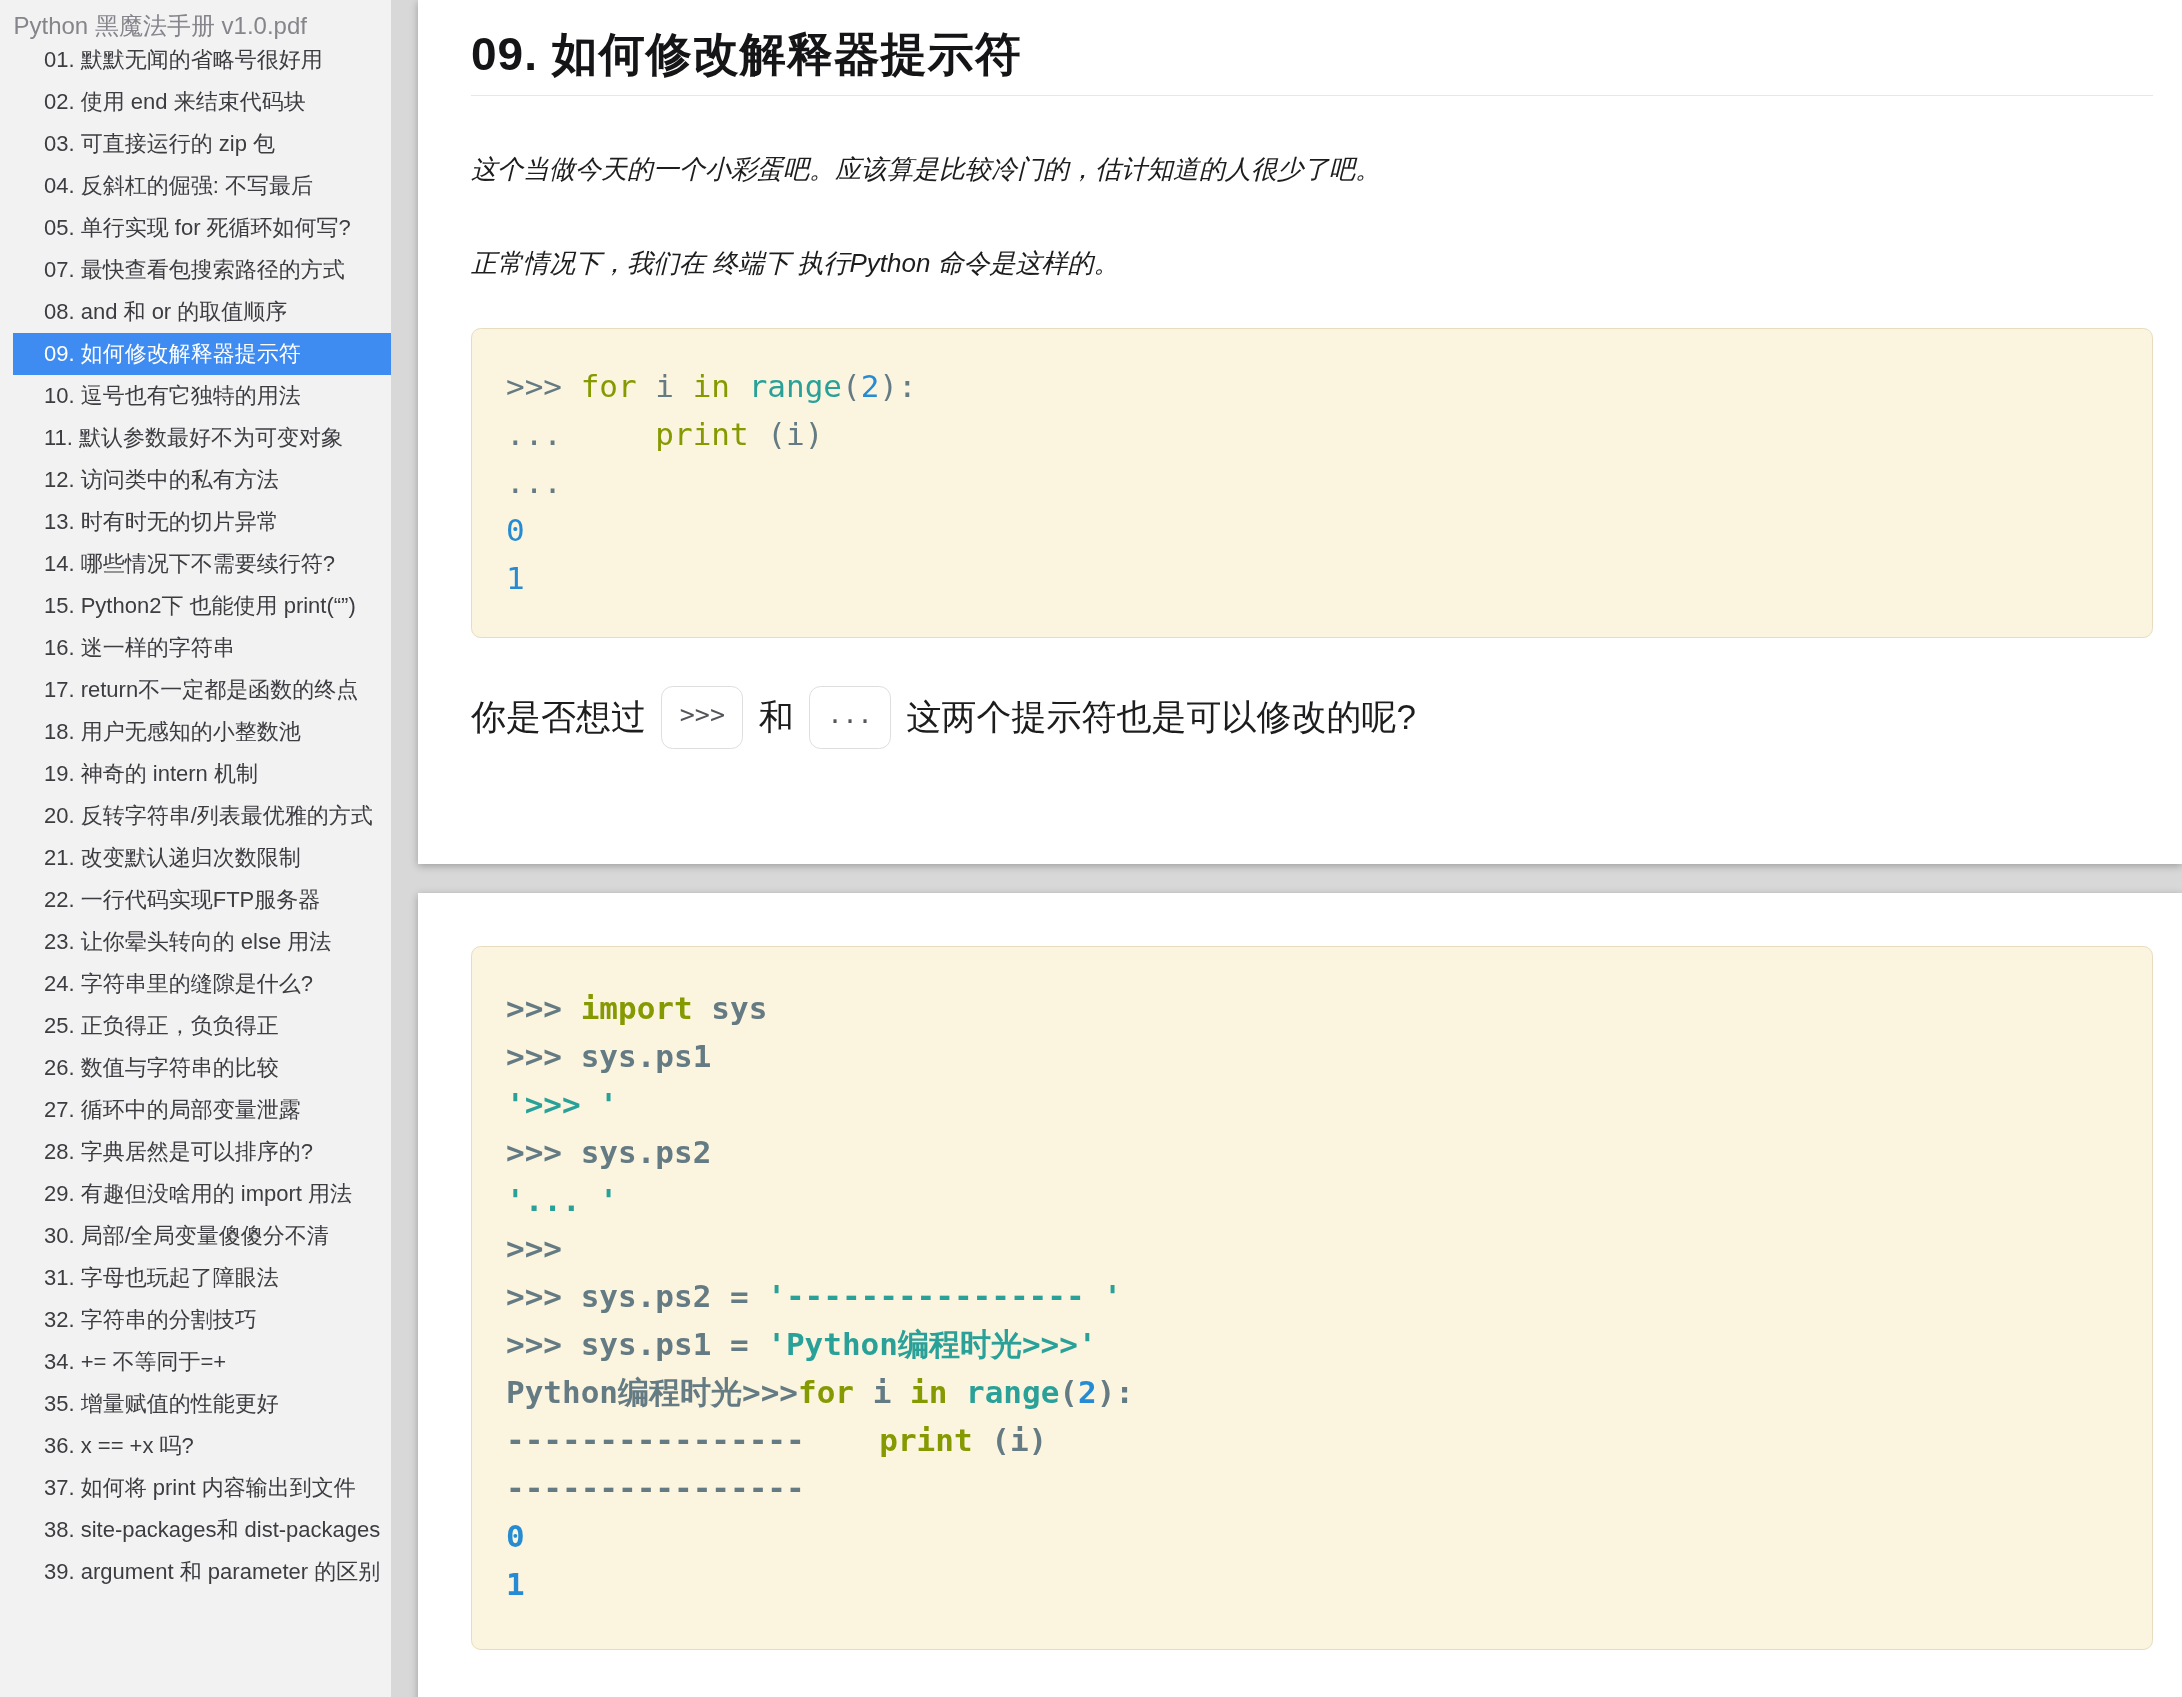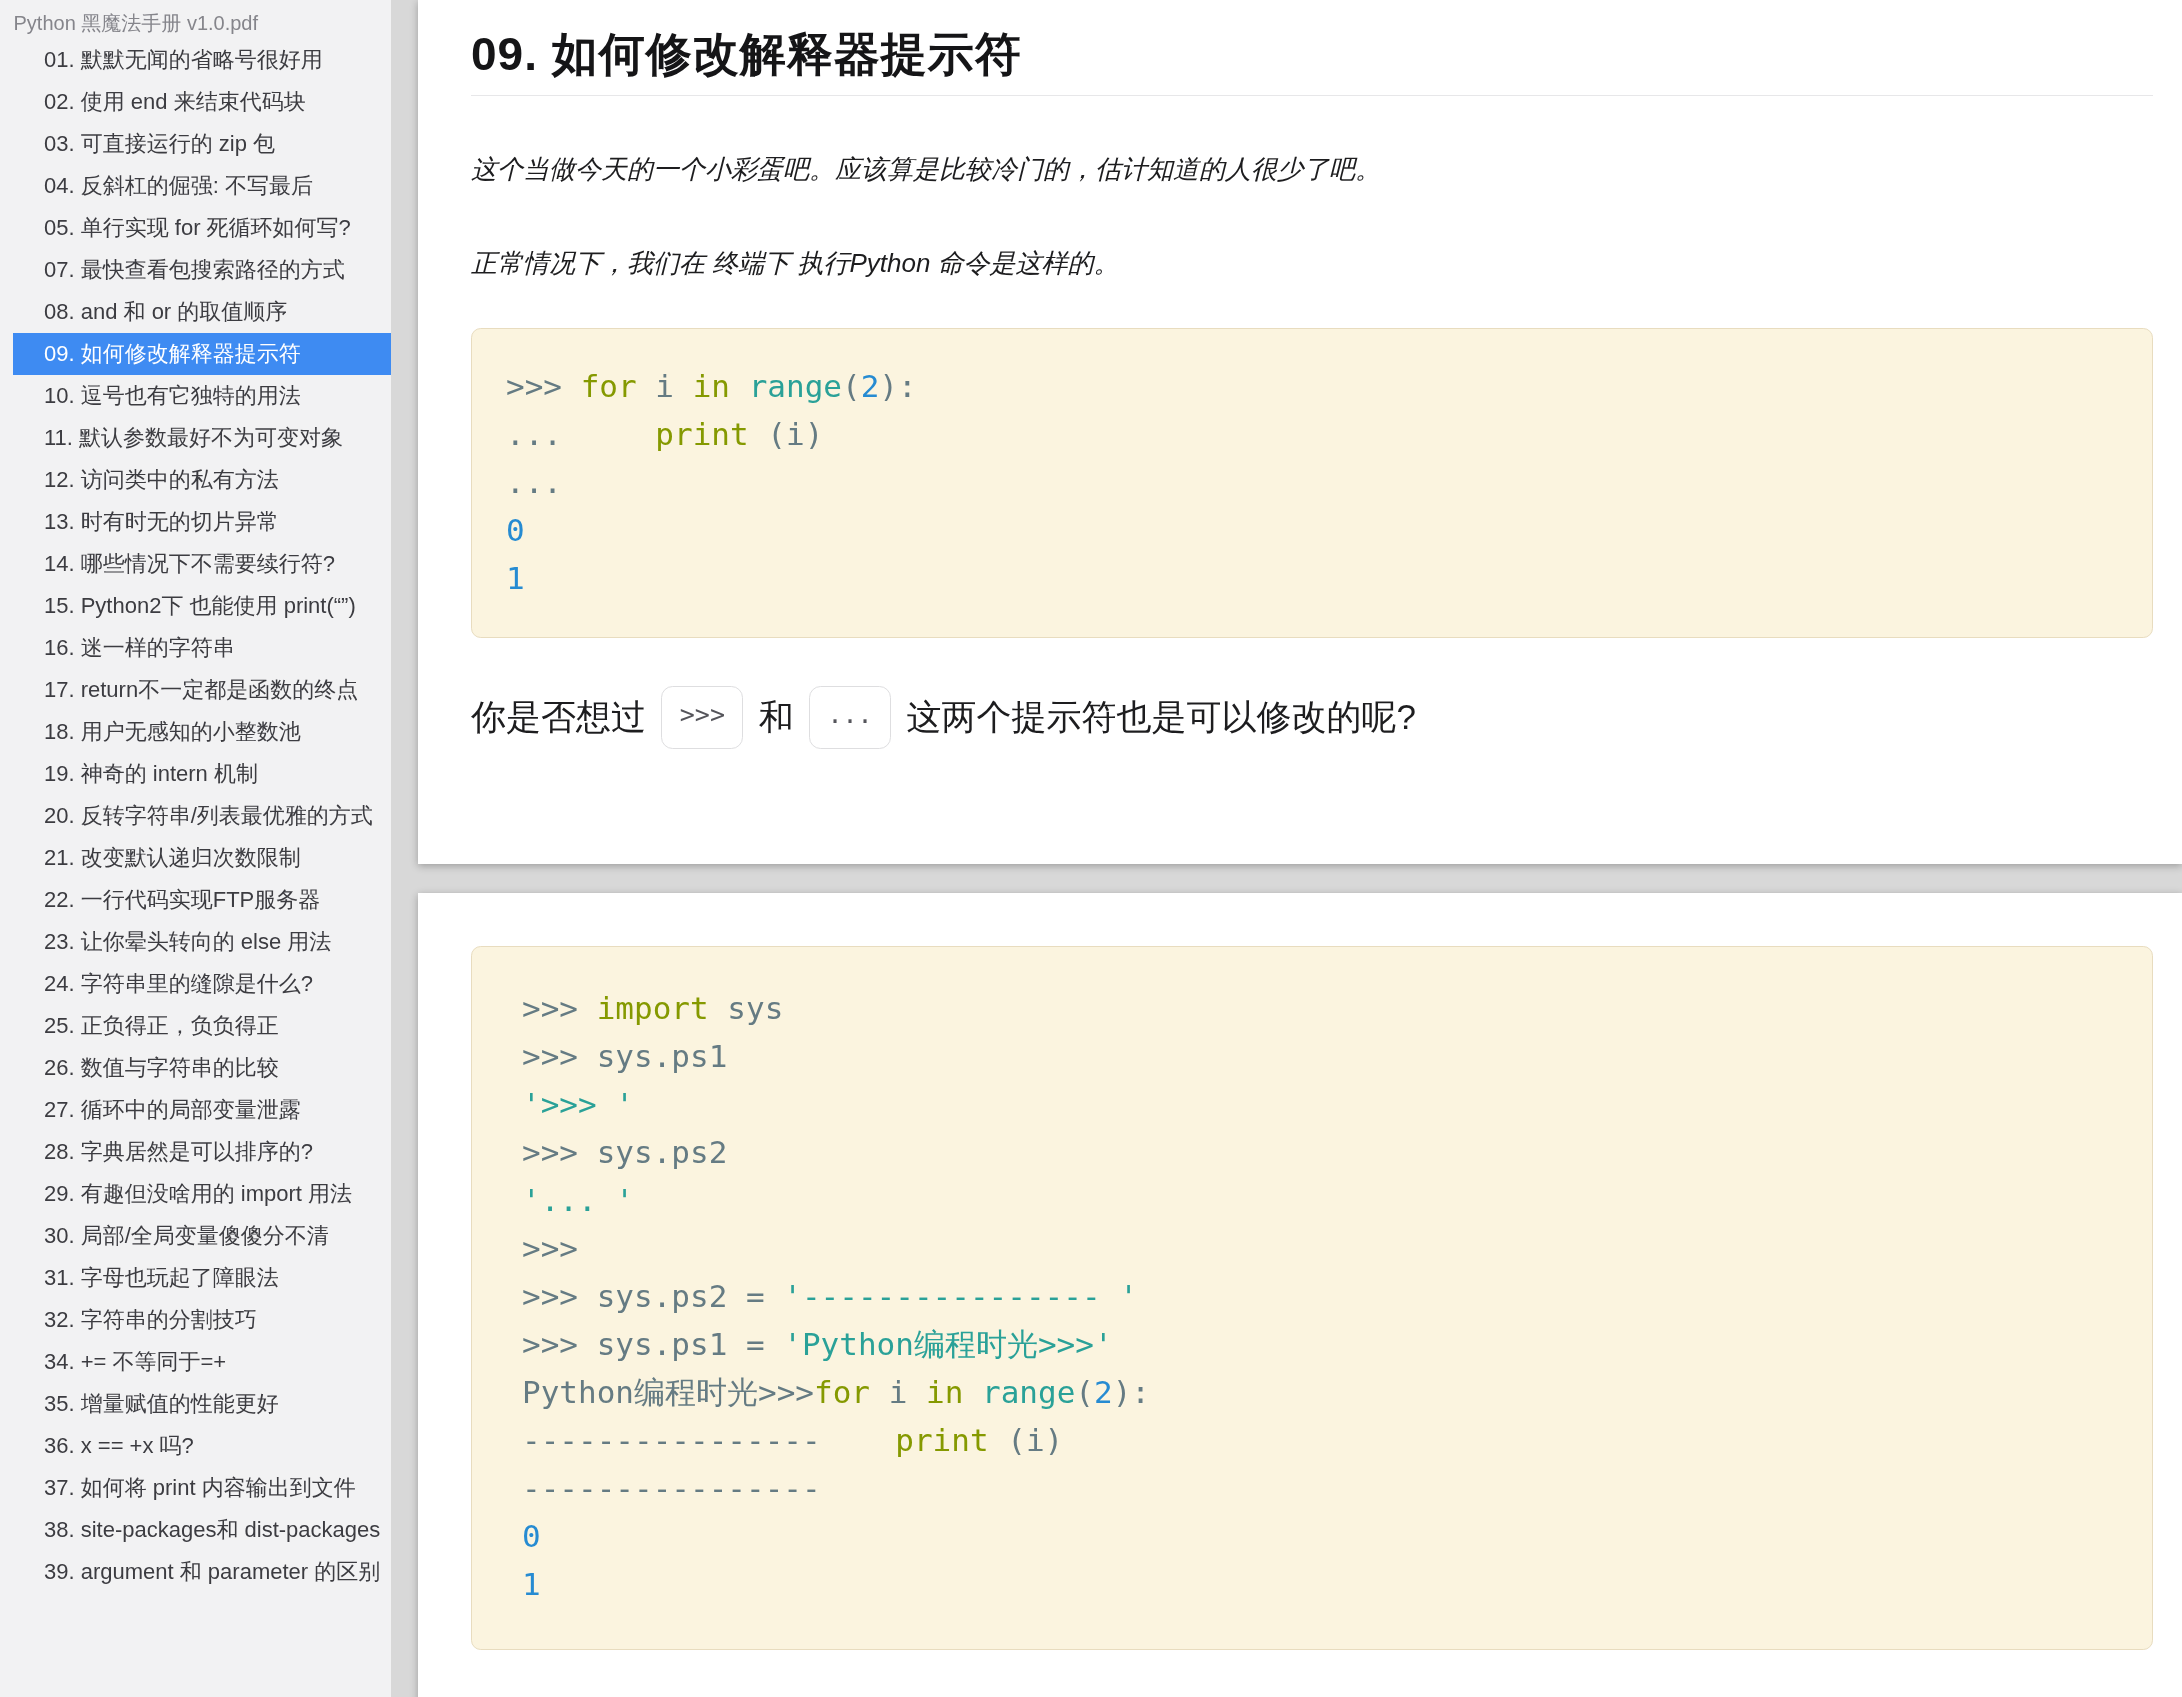--- a/index.html
+++ b/index.html
@@ -14,21 +14,21 @@
     width:2182px;height:1697px;position:relative;overflow:hidden;
     background:var(--canvas);
     font-family:"Liberation Sans",sans-serif;
   }
   
   .sidebar{
     position:absolute;left:0;top:0;width:391px;height:1697px;
     background:var(--sidebar-bg);z-index:3;overflow:hidden;
   }
   .sidebar-title{
-    padding:9.7px 0 0 13.5px;font-size:20px;color:var(--sidebar-title);
+    padding:9.7px 0 0 13.5px;font-size:24px;color:var(--sidebar-title);
     white-space:nowrap;overflow:hidden;
   }
   .toc{position:absolute;top:39px;left:0;right:0;padding-left:13px;}
   .toc-item{
     height:42px;display:flex;align-items:center;padding-left:31px;
     font-size:22px;color:var(--sidebar-item);white-space:nowrap;overflow:hidden;
     cursor:default;
   }
   .toc-item.selected{background:var(--accent);color:#ffffff;}
   
@@ -45,21 +45,21 @@
     letter-spacing:1px;
   }
   p.doc-para{margin:52px 0 0;font-size:26px;line-height:42px;color:var(--body-text);font-style:italic;}
   
   .codeblock{
     background:var(--code-bg);border:1.9px solid var(--code-border);border-radius:9.7px;
     font-family:"DejaVu Sans Mono",monospace;font-size:31px;line-height:48px;
     color:var(--tok-p);
   }
   .codeblock-1{margin:44px 0 0;padding:33px 46px 35px 34px;}
-  .codeblock-2{margin:53px 0 0;padding:37px 29px 41px 50px;}
+  .codeblock-2{margin:53px 0 0;padding:37px 29px 41px 34px;font-weight:bold;}
   .code-line{white-space:pre;}
   .tok-p{color:var(--tok-p);}
   .tok-k{color:var(--tok-k);}
   .tok-t{color:var(--tok-t);}
   .tok-n{color:var(--tok-n);}
   
   .question-line{
     margin:48px 0 0;font-size:35px;line-height:50px;color:var(--body-text);
     display:flex;align-items:center;
   }

